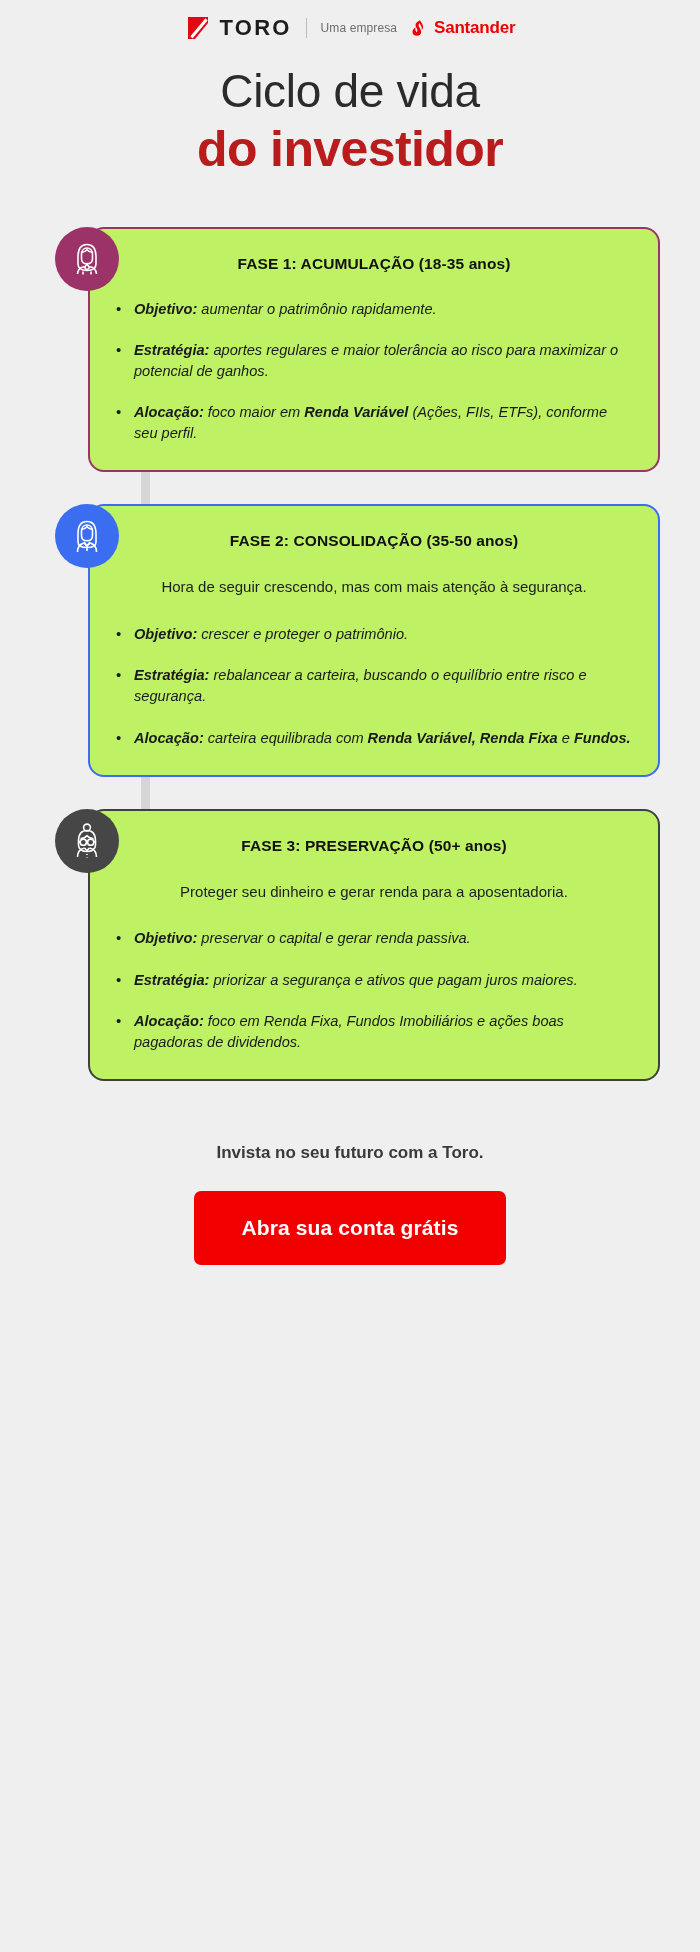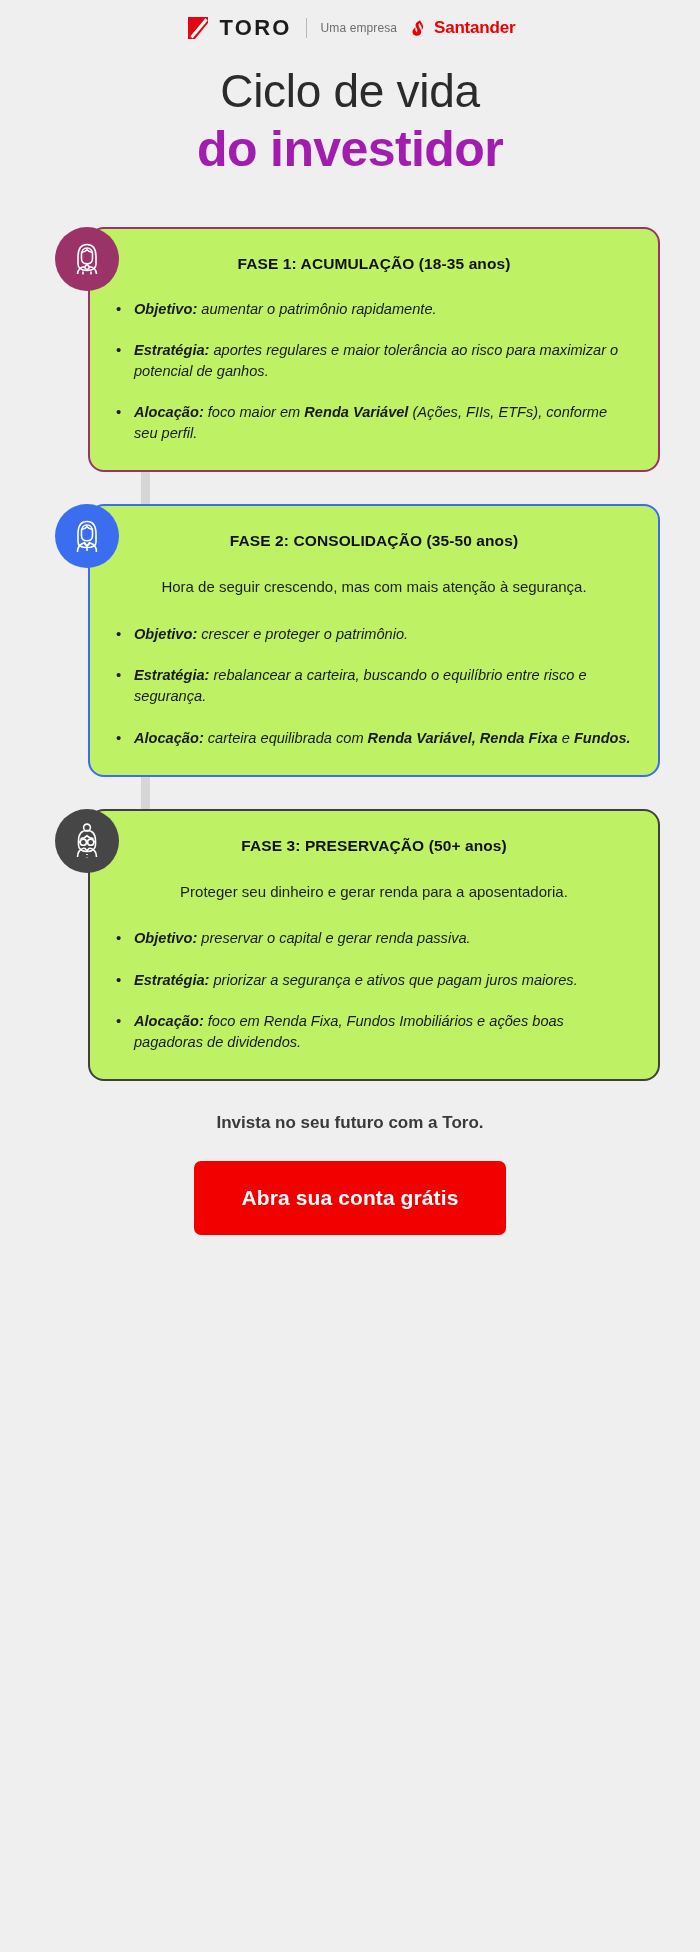--- a/index.html
+++ b/index.html
@@ -74,21 +74,21 @@
   .title-line1 {
     font-size: 46px;
     font-weight: 400;
     color: #2b2b2b;
     letter-spacing: -0.3px;
     line-height: 1.12;
   }
   .title-line2 {
     font-size: 50px;
     font-weight: 700;
-    color: #a21caf;
+    color: #b91c1c;
     letter-spacing: -0.6px;
     line-height: 1.18;
     margin-top: 2px;
   }
 
   
   .timeline {
     position: relative;
     margin-top: 48px;
     padding-bottom: 10px;
@@ -173,20 +173,21 @@
     color: #1a1a1a;
     font-size: 15px;
   }
   .bullets b {
     font-weight: 700;
     font-style: italic;
   }
 
   
   .footer {
+    margin-top: 30px;
     text-align: center;
     padding-bottom: 56px;
   }
   .footer-tagline {
     font-size: 17px;
     font-weight: 700;
     color: #3a3a3a;
     margin-bottom: 28px;
   }
   .cta-button {

